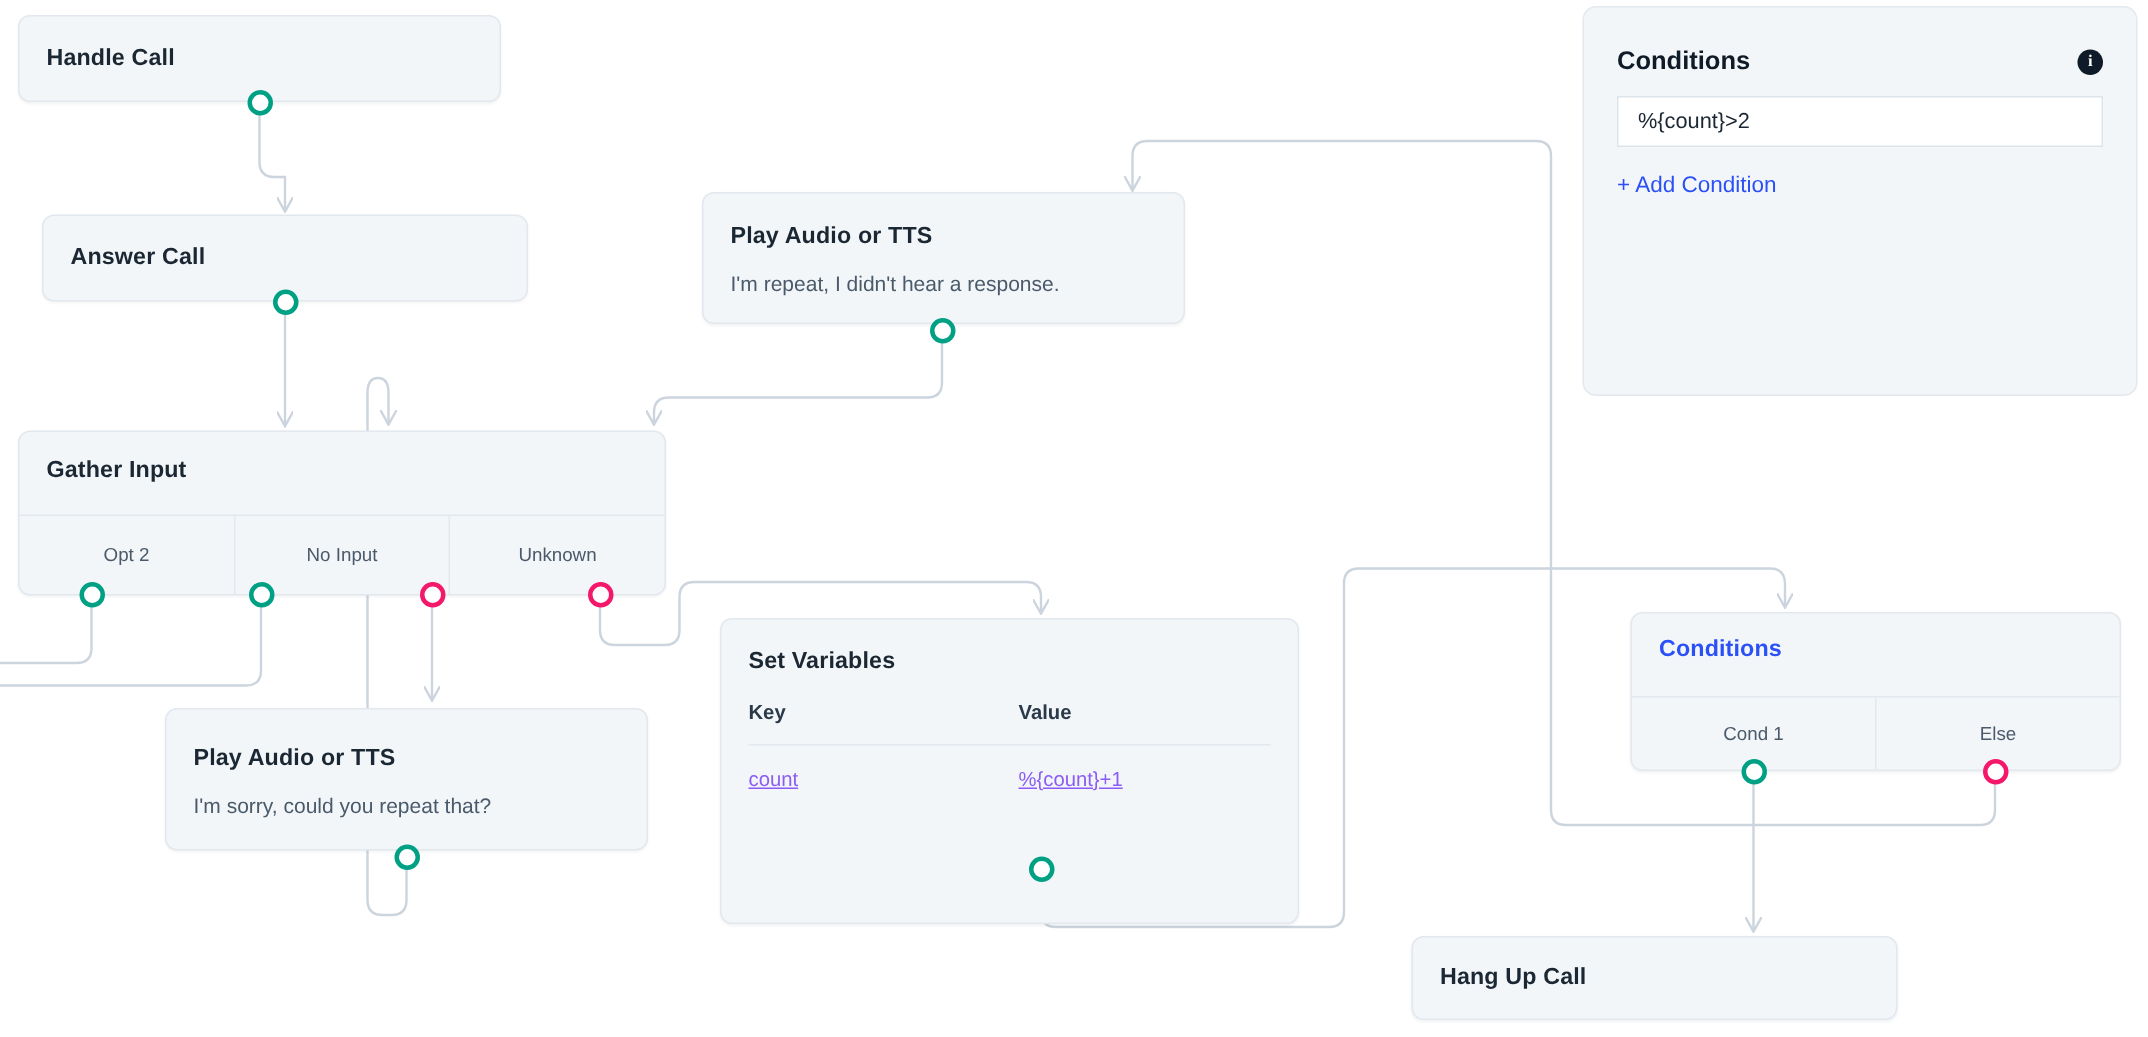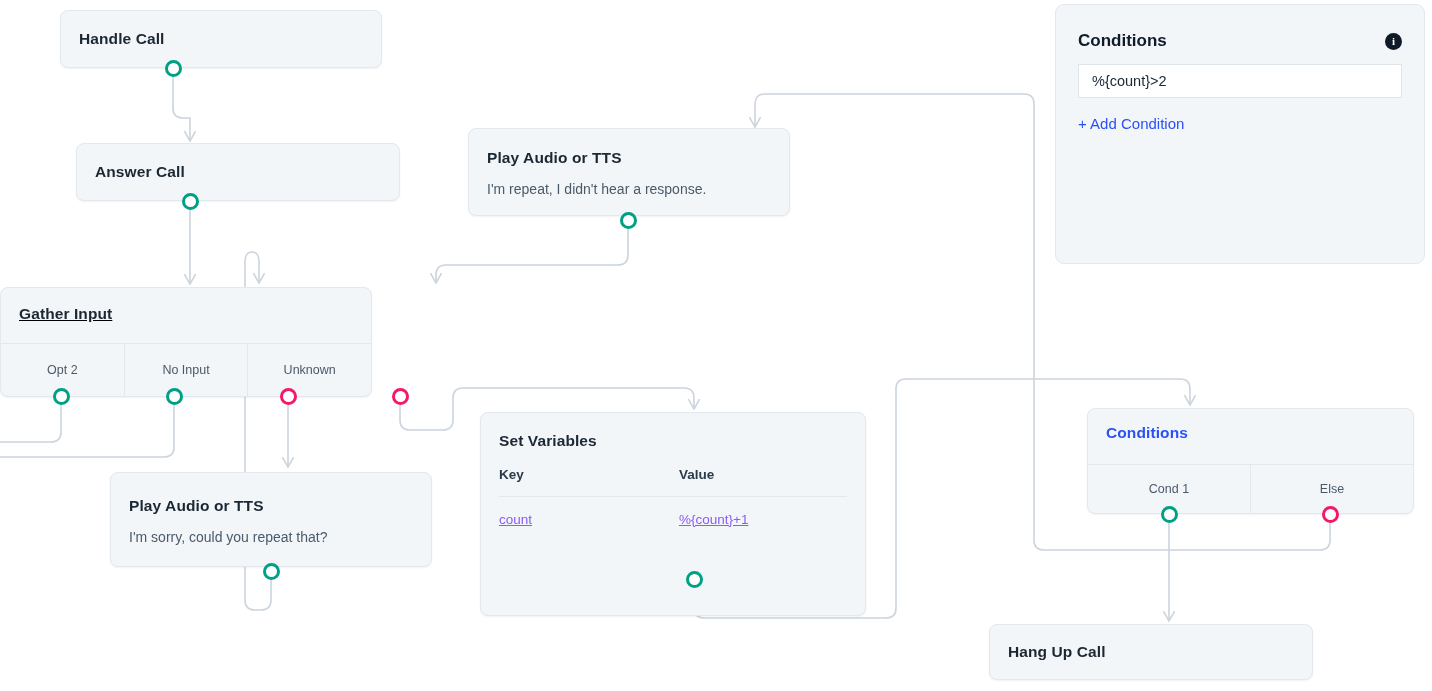--- a/index.html
+++ b/index.html
@@ -50,21 +50,20 @@
     font-size: 14px;
     color: #4a5a6a;
     padding: 0 18px;
     line-height: 1.25;
   }
 
   
   .node-simple {
     display: flex;
     align-items: center;
-    margin-left: 48px;
   }
 
   
   .node-tts {
     display: flex;
     flex-direction: column;
     justify-content: center;
     gap: 13px;
     padding-top: 4px;
   }
@@ -236,21 +235,21 @@
   <div class="node node-simple" style="left:12px; top:10px; width:322px; height:58px;">
     <div class="node-title">Handle Call</div>
   </div>
   <div class="dot teal" style="left:165px; top:60px;"></div>
 
   <div class="node node-simple" style="left:28px; top:143px; width:324px; height:58px;">
     <div class="node-title">Answer Call</div>
   </div>
   <div class="dot teal" style="left:182px; top:193px;"></div>
 
-  <div class="node" style="left:0px; top:287px; width:372px; height:110px;text-decoration:underline;">
+  <div class="node" style="left:12px; top:287px; width:432px; height:110px;">
     <div class="node-title" style="padding-top:17px;">Gather Input</div>
     <div class="port-row">
       <div class="port-cell">
         <span>Opt 2</span>
       </div>
       <div class="port-cell">
         <span>No Input</span>
       </div>
       <div class="port-cell">
         <span>Unknown</span>

